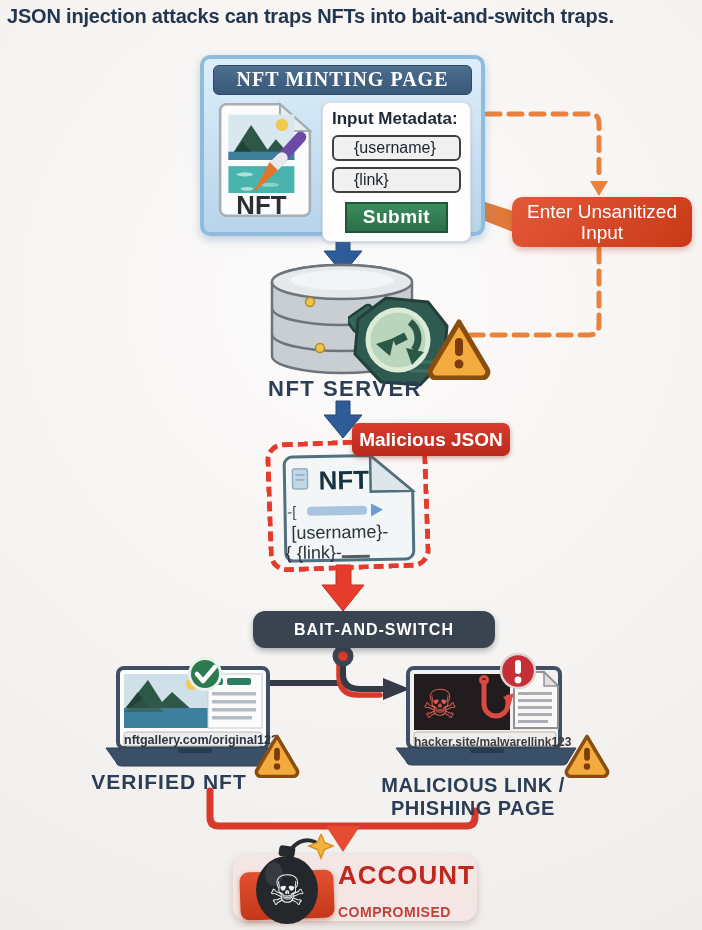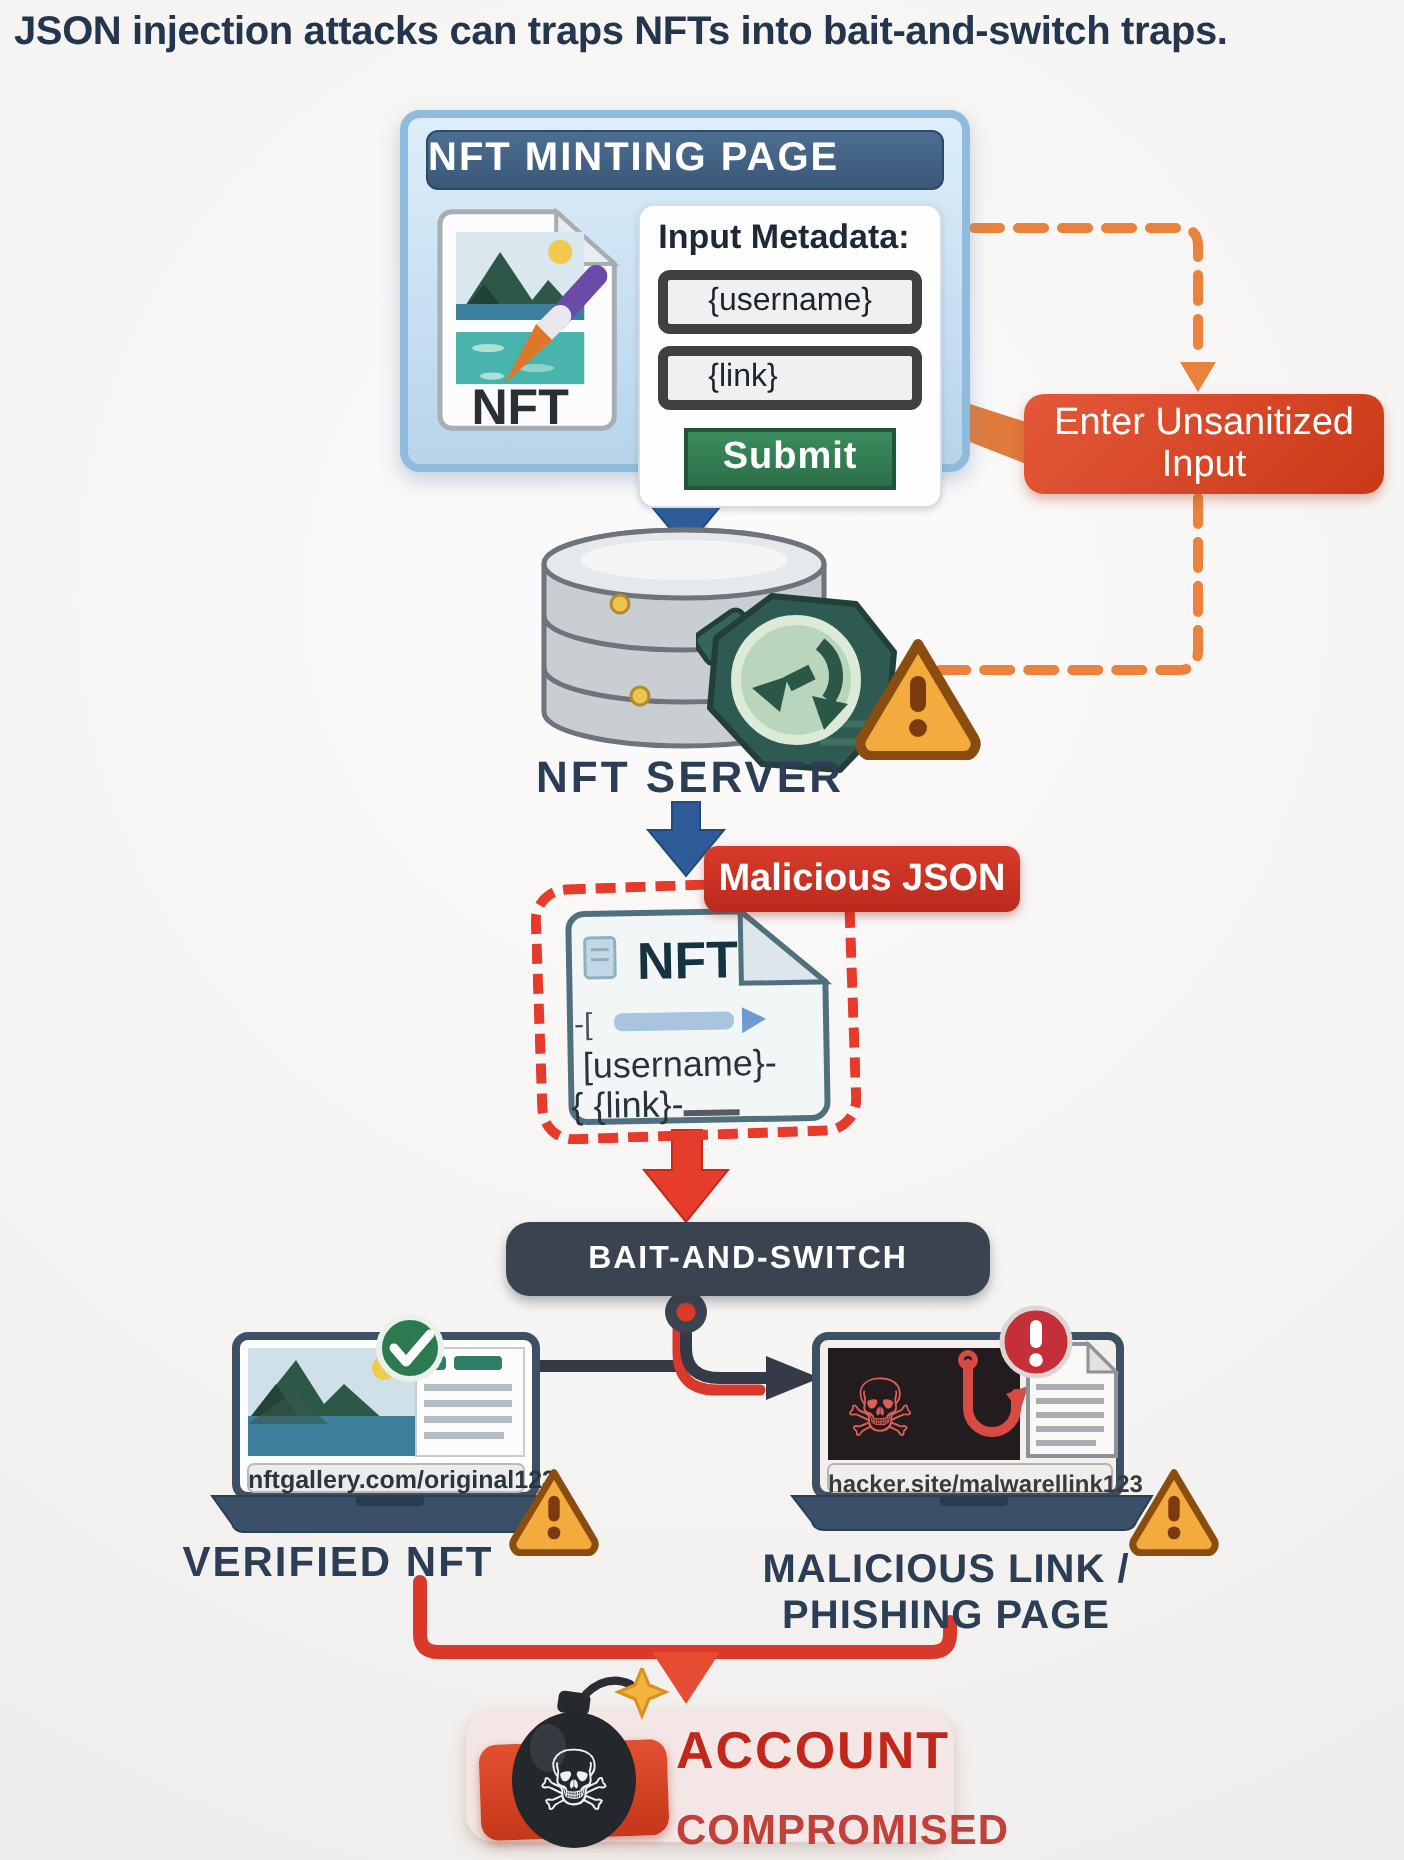--- a/index.html
+++ b/index.html
@@ -12,25 +12,25 @@
   .ctr{display:flex;align-items:center;justify-content:center;text-align:center;}
 
   .page-title{left:7px;top:5px;width:690px;font-size:20px;font-weight:600;color:#24364e;letter-spacing:-.2px;z-index:2;}
 
   #connectors{left:0;top:0;z-index:1;pointer-events:none;}
 
   
   .mint-card{left:200px;top:55px;width:285px;height:181px;background:linear-gradient(#ddeefa,#b7d4ea);
     border:4px solid #8fbcdc;border-radius:10px;box-shadow:0 4px 10px rgba(110,145,180,.4);z-index:2;box-sizing:border-box;}
   .mint-header{margin:6px 9px 0 9px;background:linear-gradient(#4d6e90,#3a5878);border:1px solid #2d4a68;border-radius:6px;
-    color:#fff;font-weight:bold;font-size:20px;letter-spacing:1px;text-align:left;padding:2px 0 3px;}
+    color:#fff;font-weight:bold;font-size:20px;letter-spacing:1px;text-align:center;padding:2px 0 3px;font-family:Liberation Serif, serif;}
   .mint-body{display:flex;gap:8px;padding:7px 10px 0 12px;}
   .mint-form{flex:1;background:#fdfdfd;border-radius:8px;border:1px solid #d7dde2;padding:6px 9px 8px;box-shadow:0 1px 3px rgba(80,100,120,.25);}
   .meta-label{font-size:17px;color:#1d2936;font-weight:600;}
-  .field{margin-top:6px;border:5px solid #404040;border-radius:6px;background:#f0f0f1;color:#19242f;
+  .field{margin-top:6px;border:2px solid #404040;border-radius:6px;background:#f0f0f1;color:#19242f;
     font-size:16px;padding:2px 20px;box-sizing:border-box;width:100%;}
   .submit-btn{margin:9px auto 0;display:block;width:80%;background:linear-gradient(#3c8c5e,#2c6e48);
     border:2px solid #1f5637;border-radius:0;color:#fff;font-weight:bold;font-size:19px;padding:2px 0 3px;
     font-family:"Liberation Sans",sans-serif;letter-spacing:.5px;}
 
   .unsanitized-box{left:512px;top:197px;width:180px;height:50px;background:linear-gradient(135deg,#e4583a,#c93917);
     border-radius:10px;color:#fff;font-weight:normal;font-size:19px;line-height:1.12;z-index:2;
     box-shadow:0 3px 6px rgba(180,60,30,.35);padding:2px 6px;box-sizing:border-box;}
 
   .diagram-label{font-weight:bold;color:#2b3e55;text-align:center;z-index:3;}
@@ -48,21 +48,21 @@
 
   .url-text{z-index:3;font-weight:bold;text-align:center;color:#2b3540;}
   .url-left{left:124px;top:733px;width:138px;font-size:12.5px;}
   .url-right{left:414px;top:735px;width:142px;font-size:12px;color:#3a3a3a;}
 
   .acct-pink{left:233px;top:855px;width:244px;height:66px;background:#f4e6e4;border-radius:14px;
     box-shadow:0 3px 8px rgba(150,110,100,.35);z-index:2;}
   .acct-red{left:240px;top:871px;width:94px;height:48px;background:linear-gradient(#e25030,#c5371b);
     border-radius:9px;transform:rotate(-2deg);z-index:3;box-shadow:0 2px 5px rgba(150,40,20,.4);}
   .acct-line1{left:338px;top:860px;width:136px;font-size:26px;font-weight:bold;color:#c1271c;letter-spacing:1px;z-index:4;text-align:right;}
-  .acct-line2{left:338px;top:904px;width:140px;font-size:21px;font-weight:bold;color:#c2403a;letter-spacing:.5px;z-index:4;text-align:left;}
+  .acct-line2{left:338px;top:904px;width:140px;font-size:14px;font-weight:bold;color:#c2403a;letter-spacing:.5px;z-index:4;text-align:left;}
 </style>
 </head>
 <body>
 
 <div id="canvas">
 
   <div class="abs page-title">JSON injection attacks can traps NFTs into bait-and-switch traps.</div>
 
   <svg id="connectors" class="abs" width="702" height="930" viewBox="0 0 702 930">
 

